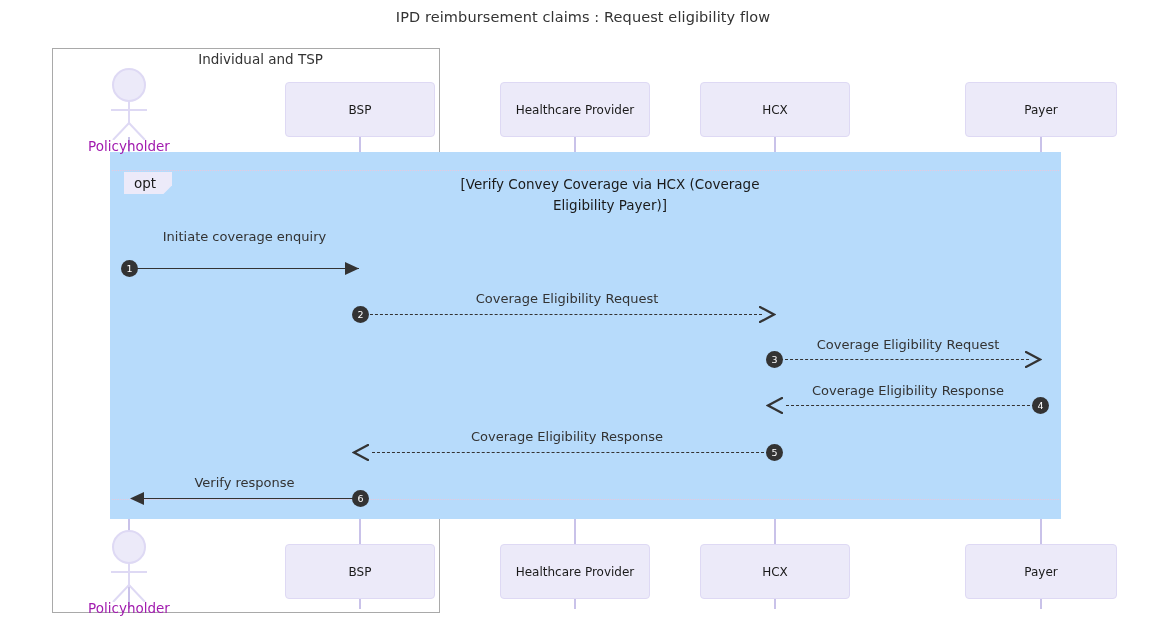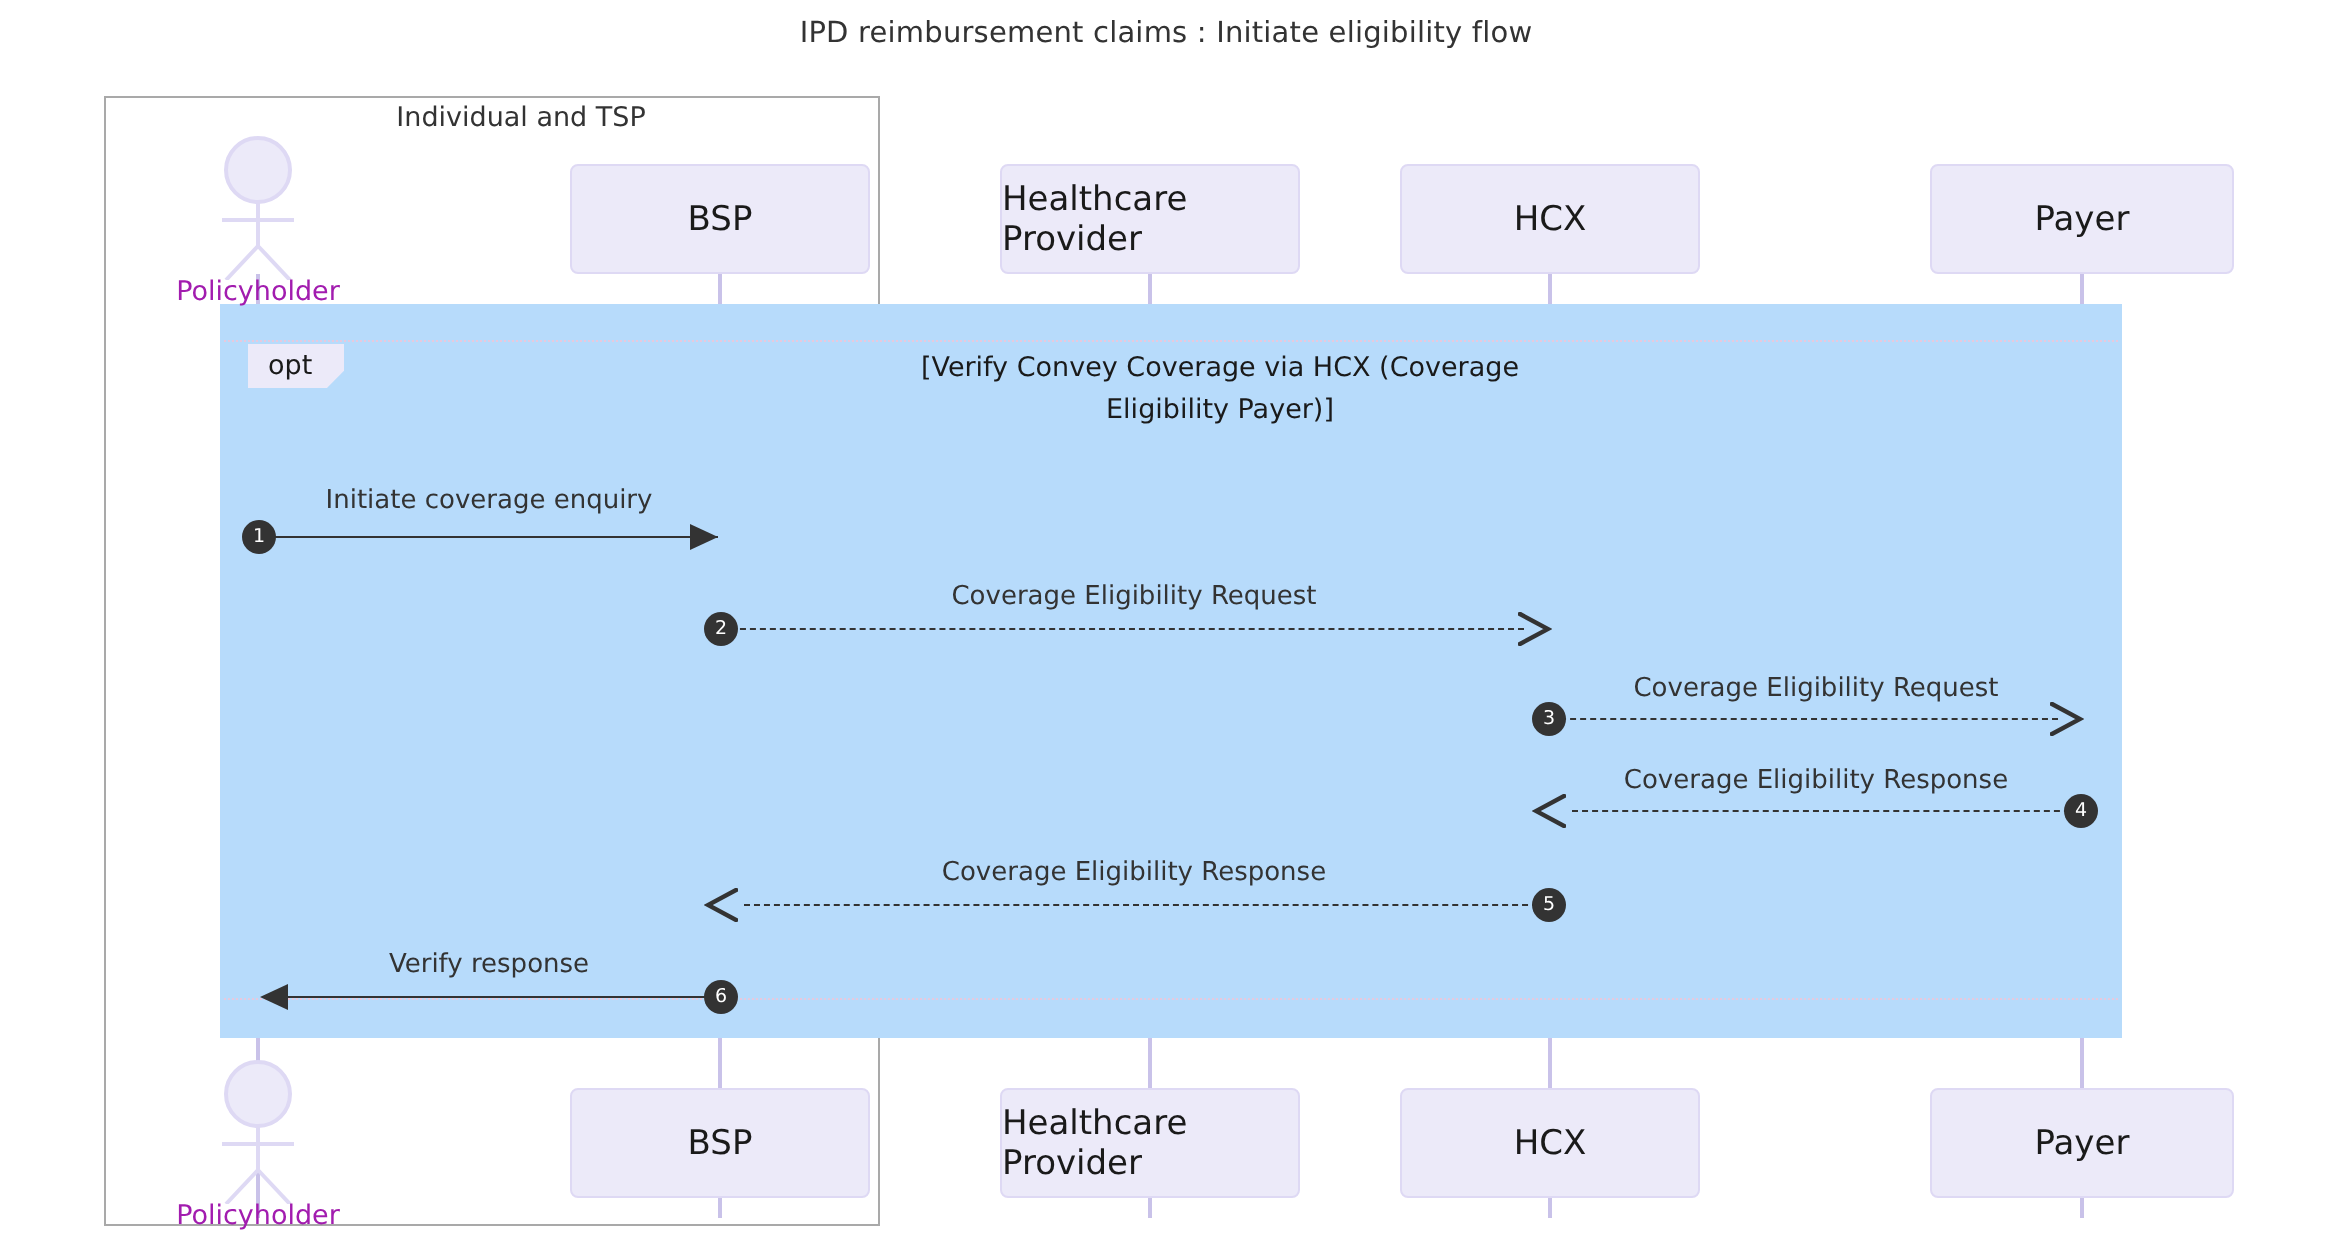--- a/index.html
+++ b/index.html
@@ -106,21 +106,21 @@
 
   
   .participant {
     position: absolute;
     background: #eceaf9;
     border: 1px solid #ded9f4;
     border-radius: 4px;
     display: flex;
     align-items: center;
     justify-content: center;
-    font-size: 17px;
+    font-size: 12px;
     color: #1a1a1a;
     box-sizing: border-box;
   }
 
   
   .actor {
     position: absolute;
     width: 60px;
     height: 72px;
   }
@@ -164,21 +164,21 @@
     align-items: center;
     justify-content: center;
     line-height: 1;
   }
 </style>
 </head>
 <body>
 
 <div id="diagram-root">
 
-  <div class="diagram-title">IPD reimbursement claims : Initiate eligibility flow</div>
+  <div class="diagram-title">IPD reimbursement claims : Request eligibility flow</div>
 
   <div class="group-box"></div>
   <div class="group-label">Individual and TSP</div>
 
   <div class="lifeline" style="left:128px;"></div>
   <div class="lifeline" style="left:359px;"></div>
   <div class="lifeline" style="left:574px;"></div>
   <div class="lifeline" style="left:774px;"></div>
   <div class="lifeline" style="left:1040px;"></div>
 
@@ -215,21 +215,21 @@
       <line x1="30" y1="55" x2="46" y2="72" stroke="#ded9f4" stroke-width="2"></line>
     </svg>
   </div>
   <div class="actor-label" style="left:49px; top:600px;">Policyholder</div>
 
   <div class="participant" style="left:285px; top:544px; width:150px; height:55px;">BSP</div>
   <div class="participant" style="left:500px; top:544px; width:150px; height:55px;">Healthcare Provider</div>
   <div class="participant" style="left:700px; top:544px; width:150px; height:55px;">HCX</div>
   <div class="participant" style="left:965px; top:544px; width:152px; height:55px;">Payer</div>
 
-  <div class="msg-label" style="left:129px; top:243px; width:231px;text-align:center;">Initiate coverage enquiry</div>
+  <div class="msg-label" style="left:129px; top:229px; width:231px;text-align:center;">Initiate coverage enquiry</div>
   <div class="msg-line" style="left:129px; top:268px; width:230px;"></div>
   <div class="arrow-head" style="left:345px; top:261px;">
     <svg width="15" height="15" viewBox="0 0 15 15">
         <path d="M0 1 L14 7.5 L0 14 Z" fill="#333333"></path>
       </svg>
   </div>
   <div class="badge" style="left:121px; top:260px;">1</div>
 
   <div class="msg-label" style="left:360px; top:291px; width:414px;">Coverage Eligibility Request</div>
   <div class="msg-line dashed" style="left:360px; top:314px; width:402px;"></div>

